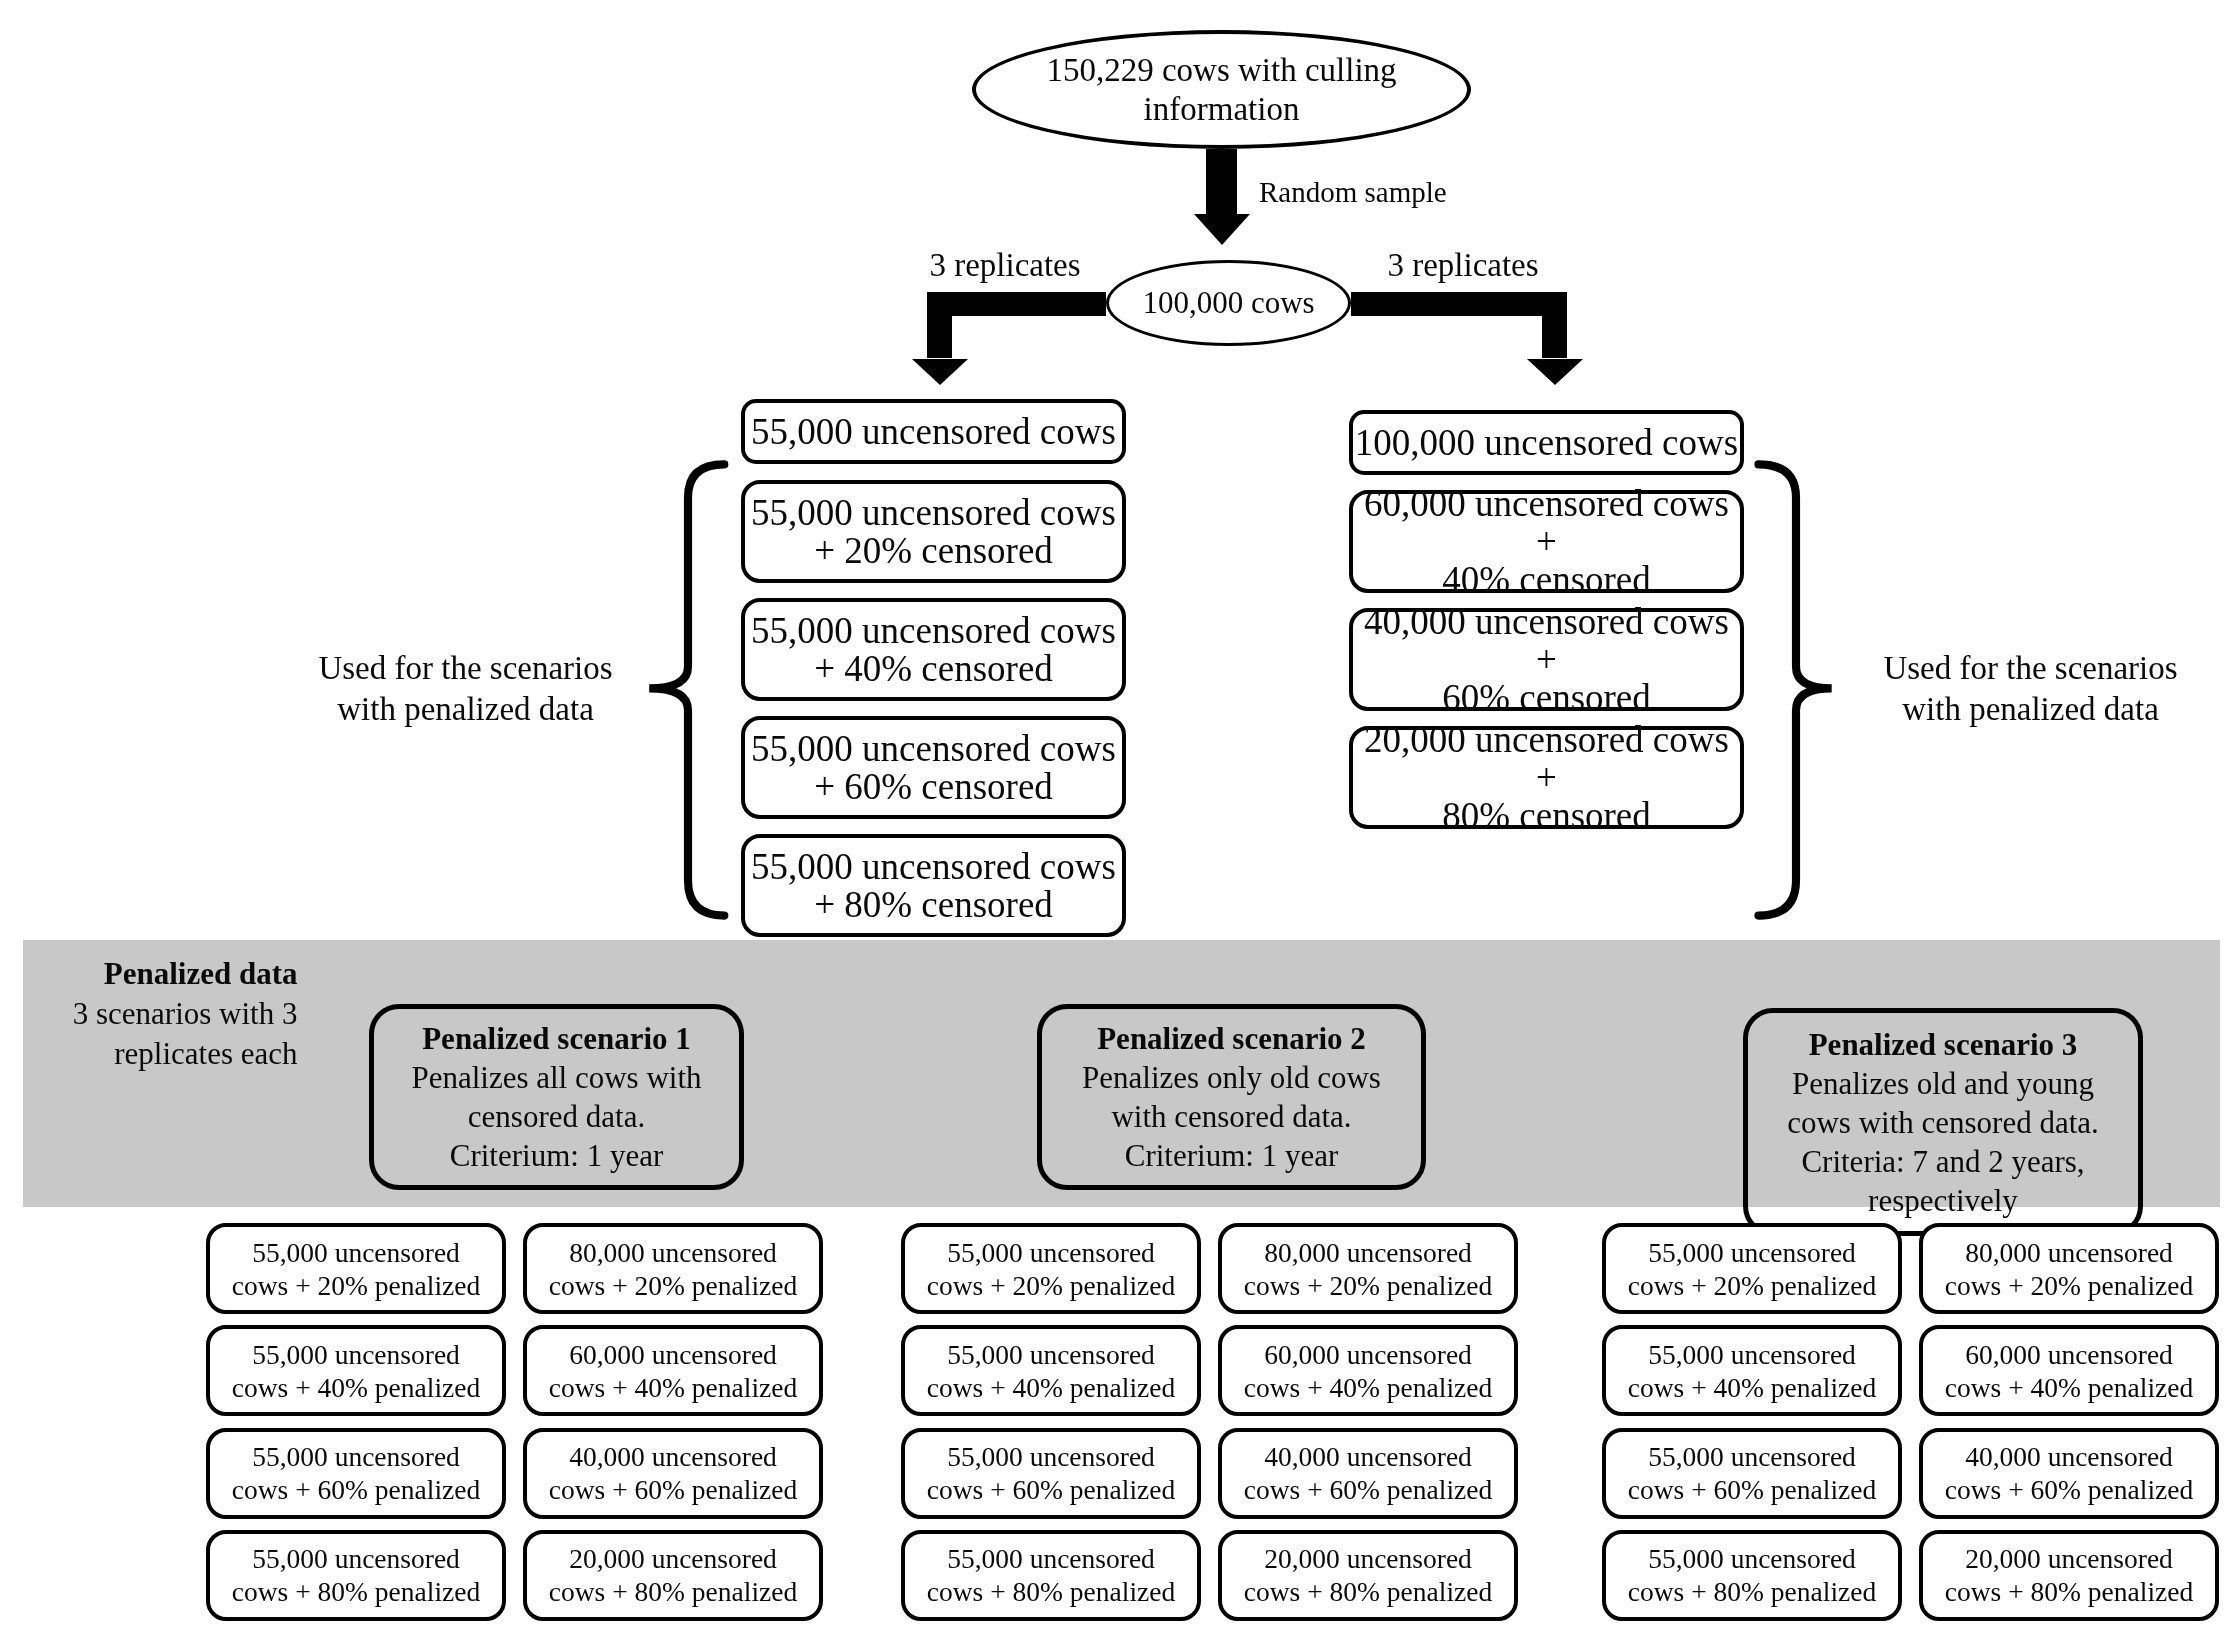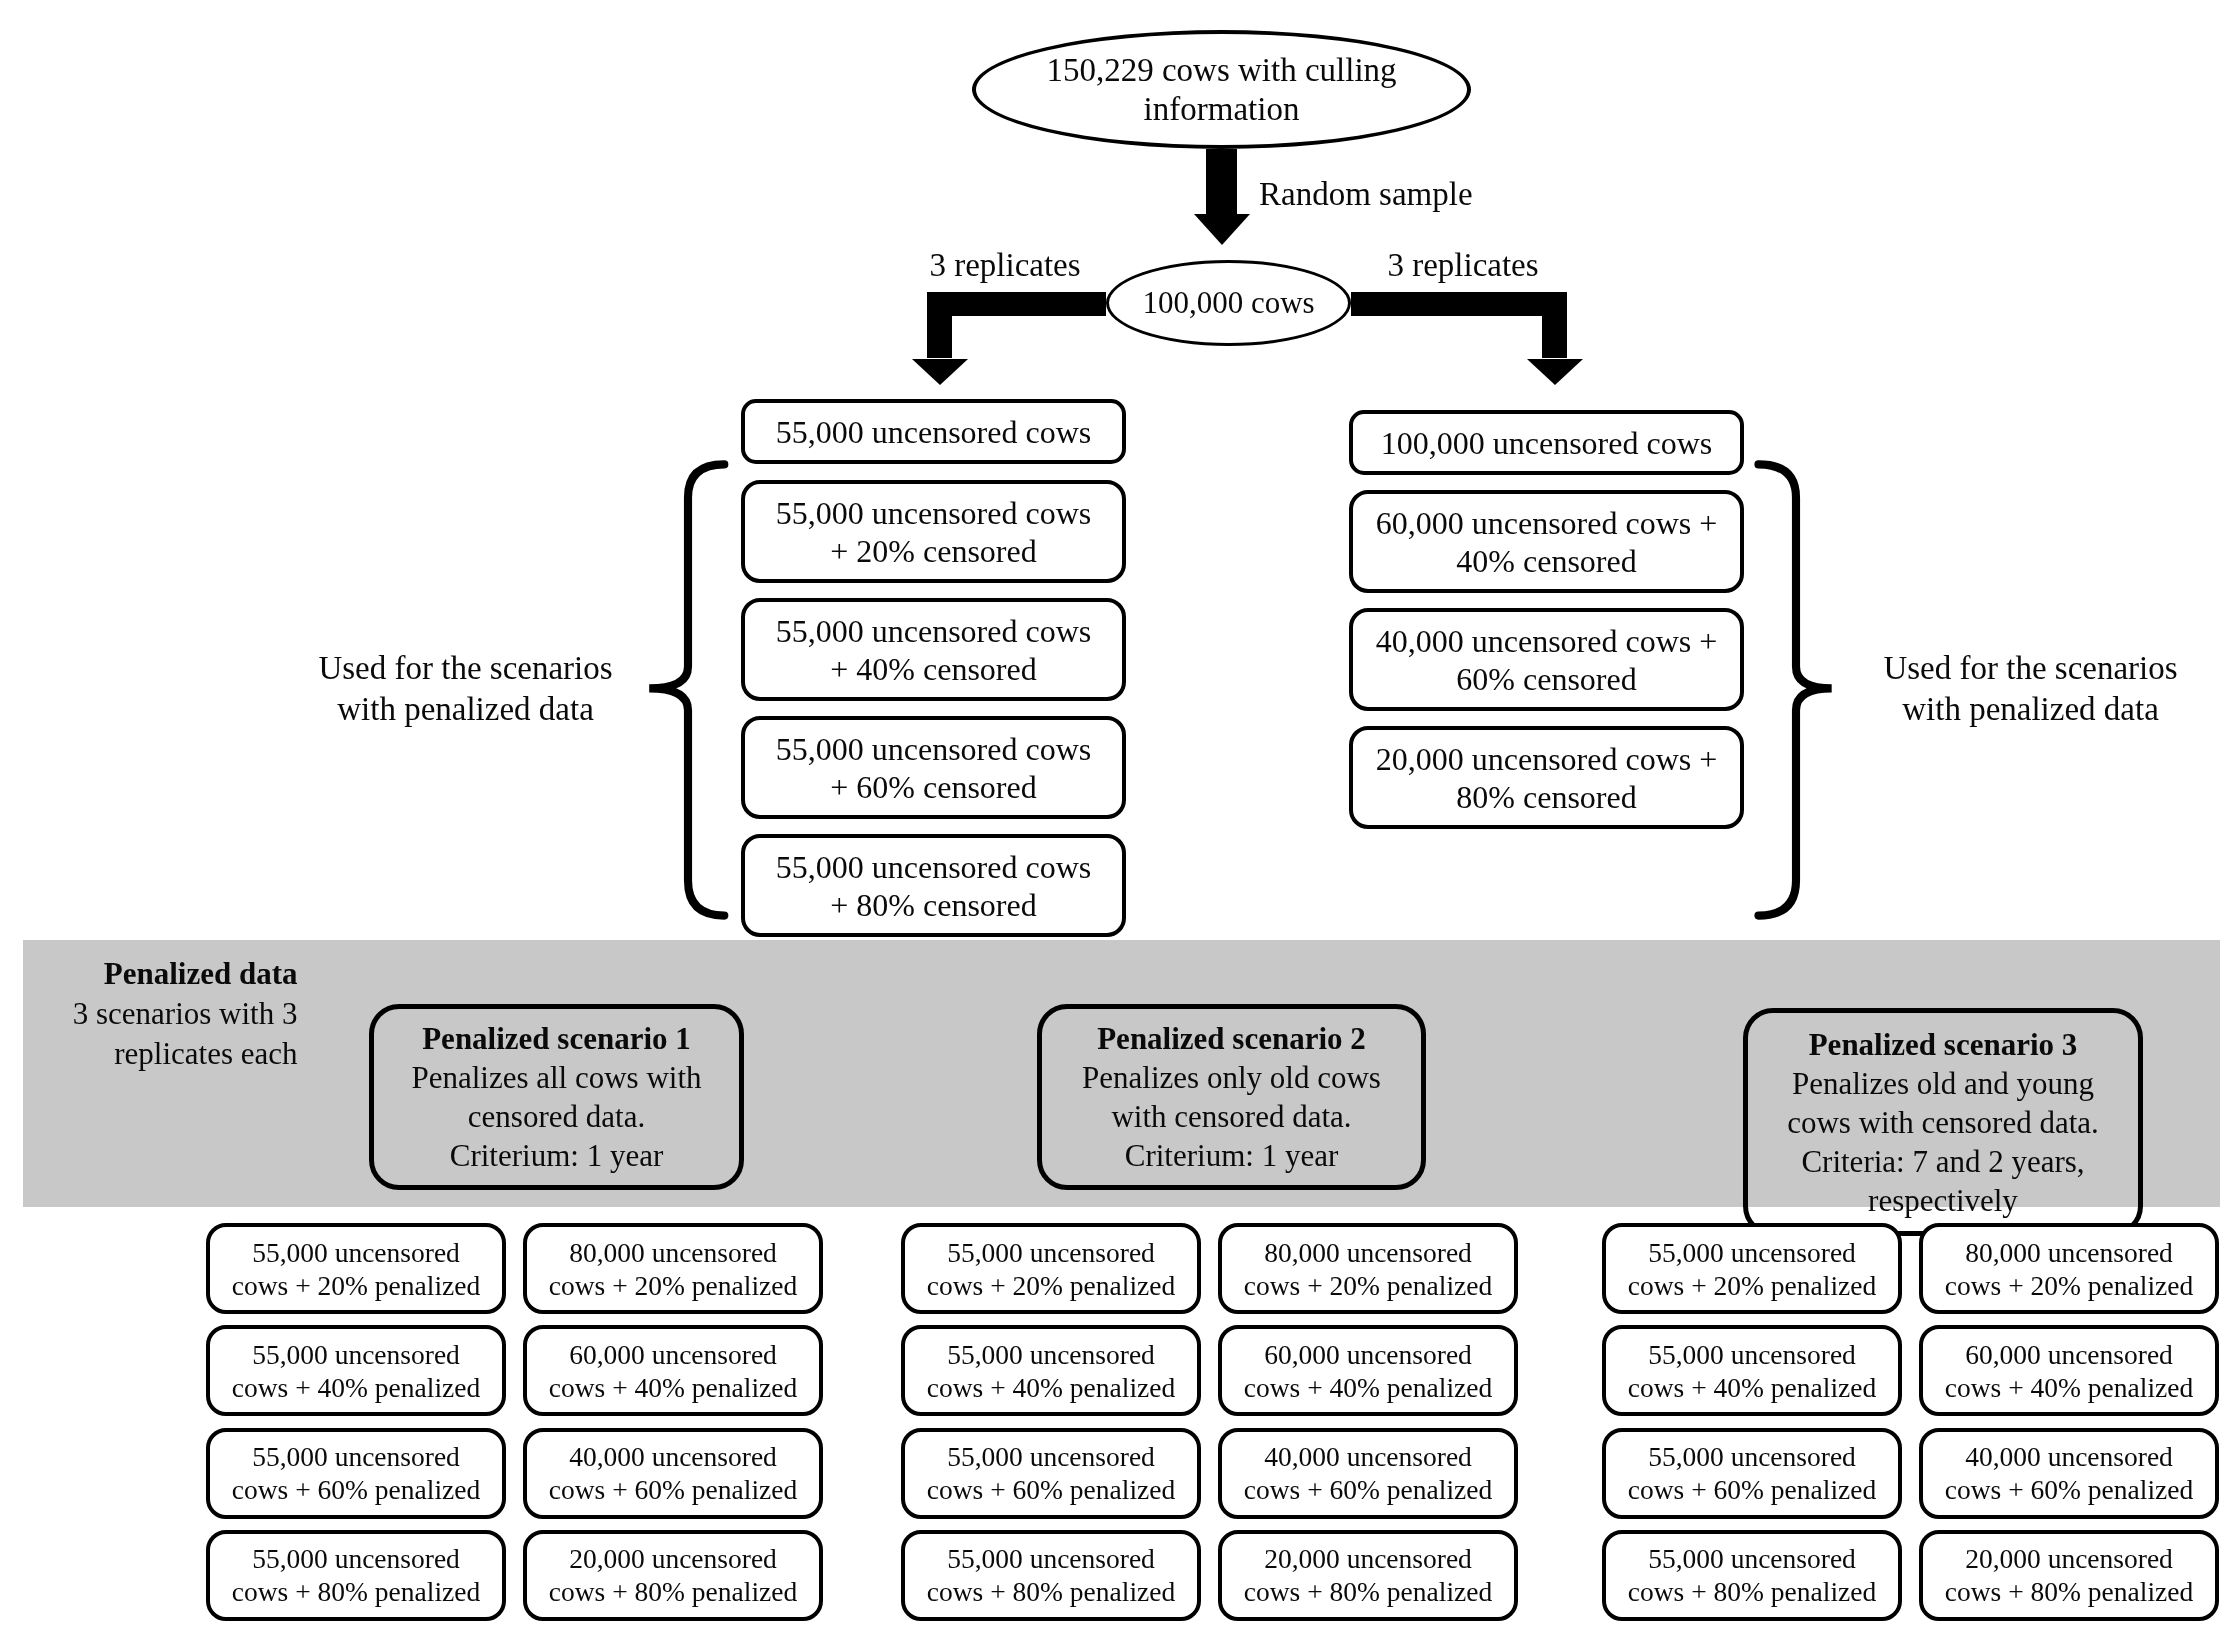--- a/index.html
+++ b/index.html
@@ -3,21 +3,21 @@
 <meta charset="utf-8">
 <style>
   html,body{margin:0;padding:0;background:#ffffff;}
   .canvas{
     position:relative;width:2239px;height:1647px;background:#ffffff;
     font-family:"Liberation Serif","DejaVu Serif",serif;color:#0a0a0a;overflow:hidden;
   }
   .abs{position:absolute;box-sizing:border-box;}
   .ctr{display:flex;flex-direction:column;align-items:center;justify-content:center;text-align:center;}
   .ellipse{border:4.4px solid #000;border-radius:50%;background:#fff;}
-  .rbox{border:4.4px solid #000;border-radius:19px;background:#fff;font-size:32px;line-height:38px;text-align:center;}
+  .rbox{border:4.4px solid #000;border-radius:19px;background:#fff;font-size:37px;line-height:38px;text-align:center;}
   .rbox.single{border-radius:15px;}
   .colstack{display:flex;flex-direction:column;gap:15px;}
   .scenario{border:5px solid #000;border-radius:30px;background:transparent;font-size:31px;line-height:39px;}
   .scenario .t{font-weight:bold;}
   .pbox{border:4.4px solid #000;border-radius:20px;background:#fff;font-size:27.5px;line-height:33px;}
   .grp{display:grid;grid-template-columns:300px 300px;grid-auto-rows:91px;column-gap:17px;row-gap:11.3px;}
   .lbl{font-size:33px;line-height:41px;text-align:center;}
   .bandhdr{font-size:31px;line-height:40px;text-align:right;}
   .bandhdr .t{font-weight:bold;}
   .bar{background:#000;}
@@ -30,21 +30,21 @@
 
 <div class="canvas">
 
   <div class="abs ellipse ctr" style="left:972px;top:30px;width:499px;height:119px;font-size:33px;line-height:39px;">
     <div>150,229 cows with culling</div>
     <div>information</div>
   </div>
 
   <div class="abs bar" style="left:1206px;top:149px;width:31px;height:65px;"></div>
   <div class="abs tri-down" style="left:1194px;top:214px;"></div>
-  <div class="abs" style="left:1259px;top:176px;font-size:33px;">Random sample</div>
+  <div class="abs" style="left:1259px;top:176px;font-size:29px;">Random sample</div>
 
   <div class="abs ellipse ctr" style="left:1106px;top:260px;width:245px;height:86px;border-width:3.8px;font-size:31px;">100,000 cows</div>
 
   <div class="abs lbl" style="left:905px;top:245px;width:200px;">3 replicates</div>
   <div class="abs lbl" style="left:1363px;top:245px;width:200px;">3 replicates</div>
 
   <div class="abs bar" style="left:927px;top:292px;width:179px;height:24px;"></div>
   <div class="abs bar" style="left:927px;top:292px;width:25px;height:66px;"></div>
   <div class="abs tri-down sm" style="left:912px;top:359px;"></div>
 

